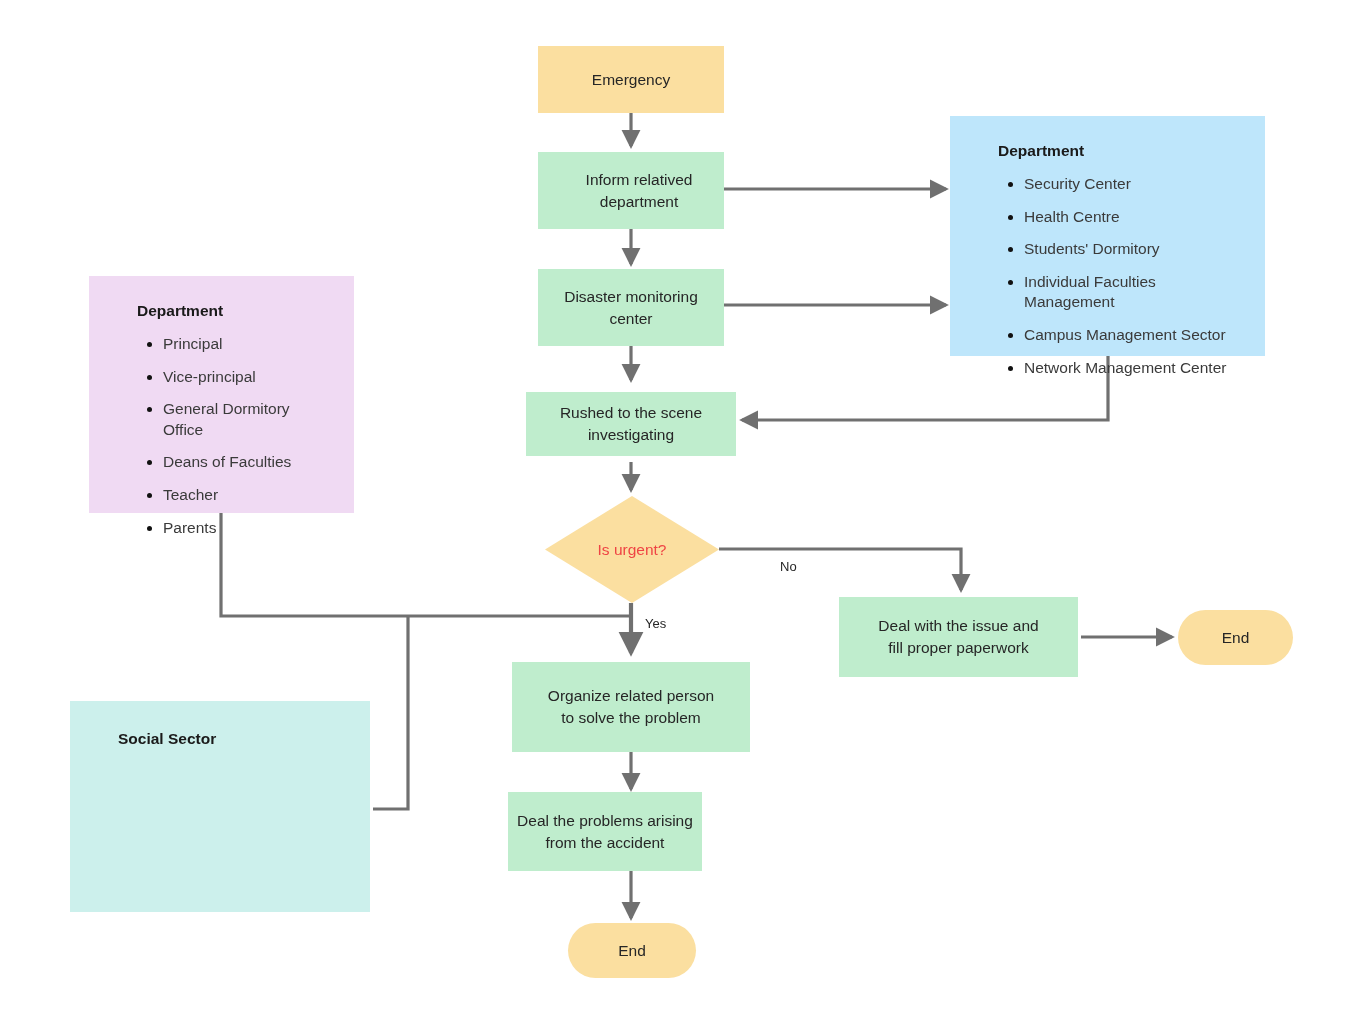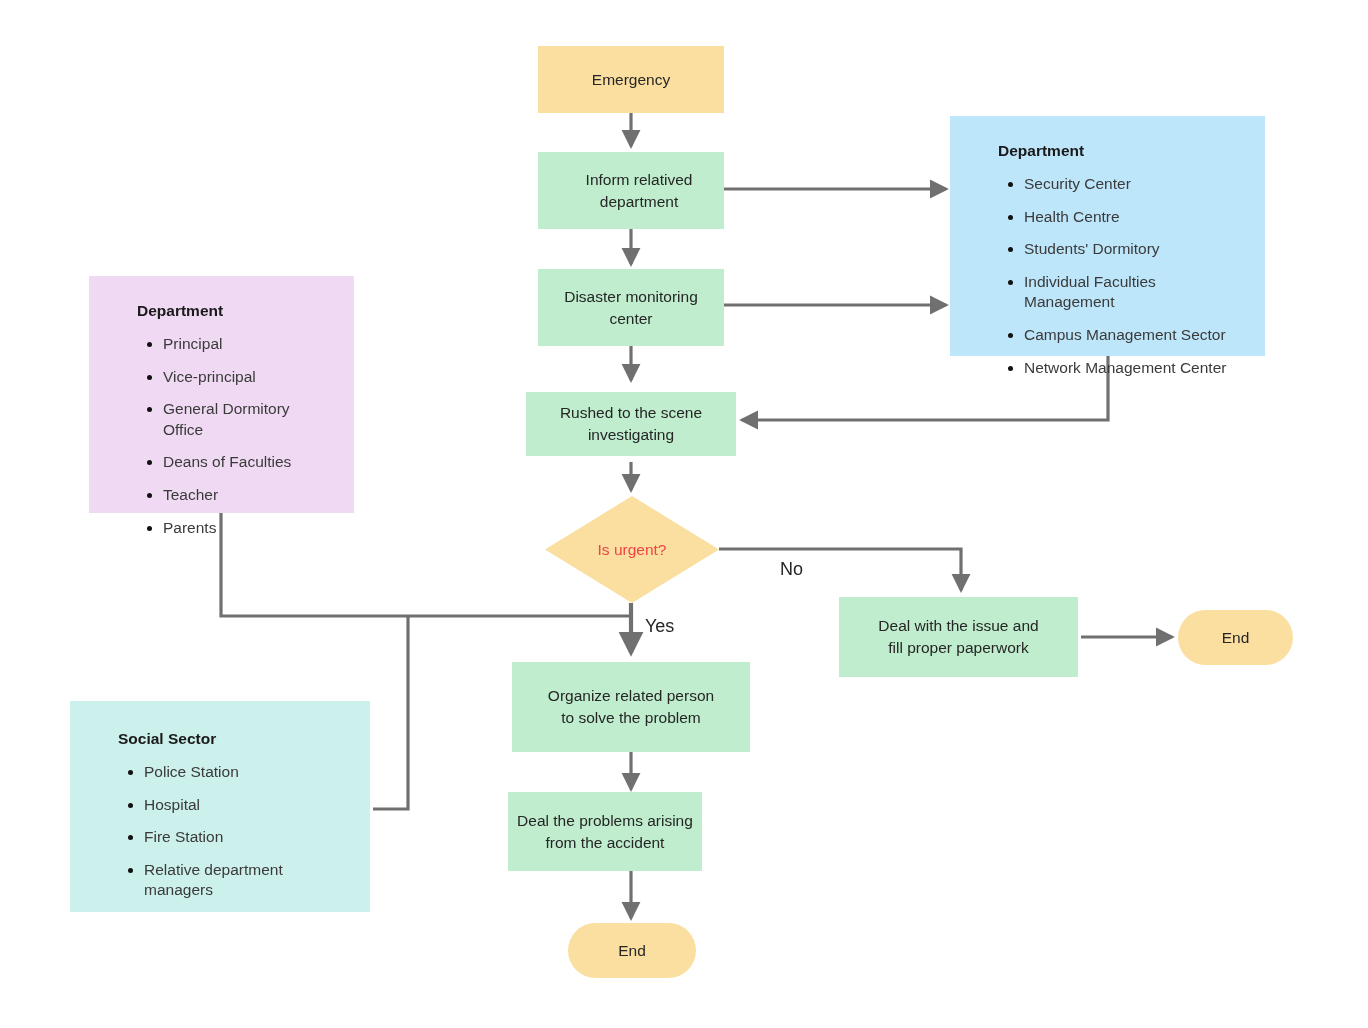--- a/index.html
+++ b/index.html
@@ -93,21 +93,21 @@
   .panel ul li {
     font-size: 15.5px;
     line-height: 1.33;
     color: #3a3a3a;
     margin: 12px;
     padding: 0;
   }
   .panel ul li::marker { color: #111; font-size: 15px; }
   .edge-label {
     position: absolute;
-    font-size: 18px;
+    font-size: 13px;
     color: #262626;
   }
 </style>
 </head>
 <body>
 
 <div id="canvas">
 
   <svg class="edges" viewBox="0 0 1368 1028">
     <defs>
@@ -231,21 +231,15 @@
       <li>Vice-principal</li>
       <li>General Dormitory Office</li>
       <li>Deans of Faculties</li>
       <li>Teacher</li>
       <li>Parents</li>
     </ul>
   </div>
 
   <div class="panel teal" style="left:70px; top:701px; width:300px; height:211px; padding-top:29px;">
     <div class="panel-title">Social Sector</div>
-    <ul>
-      <li>Police Station</li>
-      <li>Hospital</li>
-      <li>Fire Station</li>
-      <li>Relative department managers</li>
-    </ul>
   </div>
 
 </div>
 
 </body></html>

